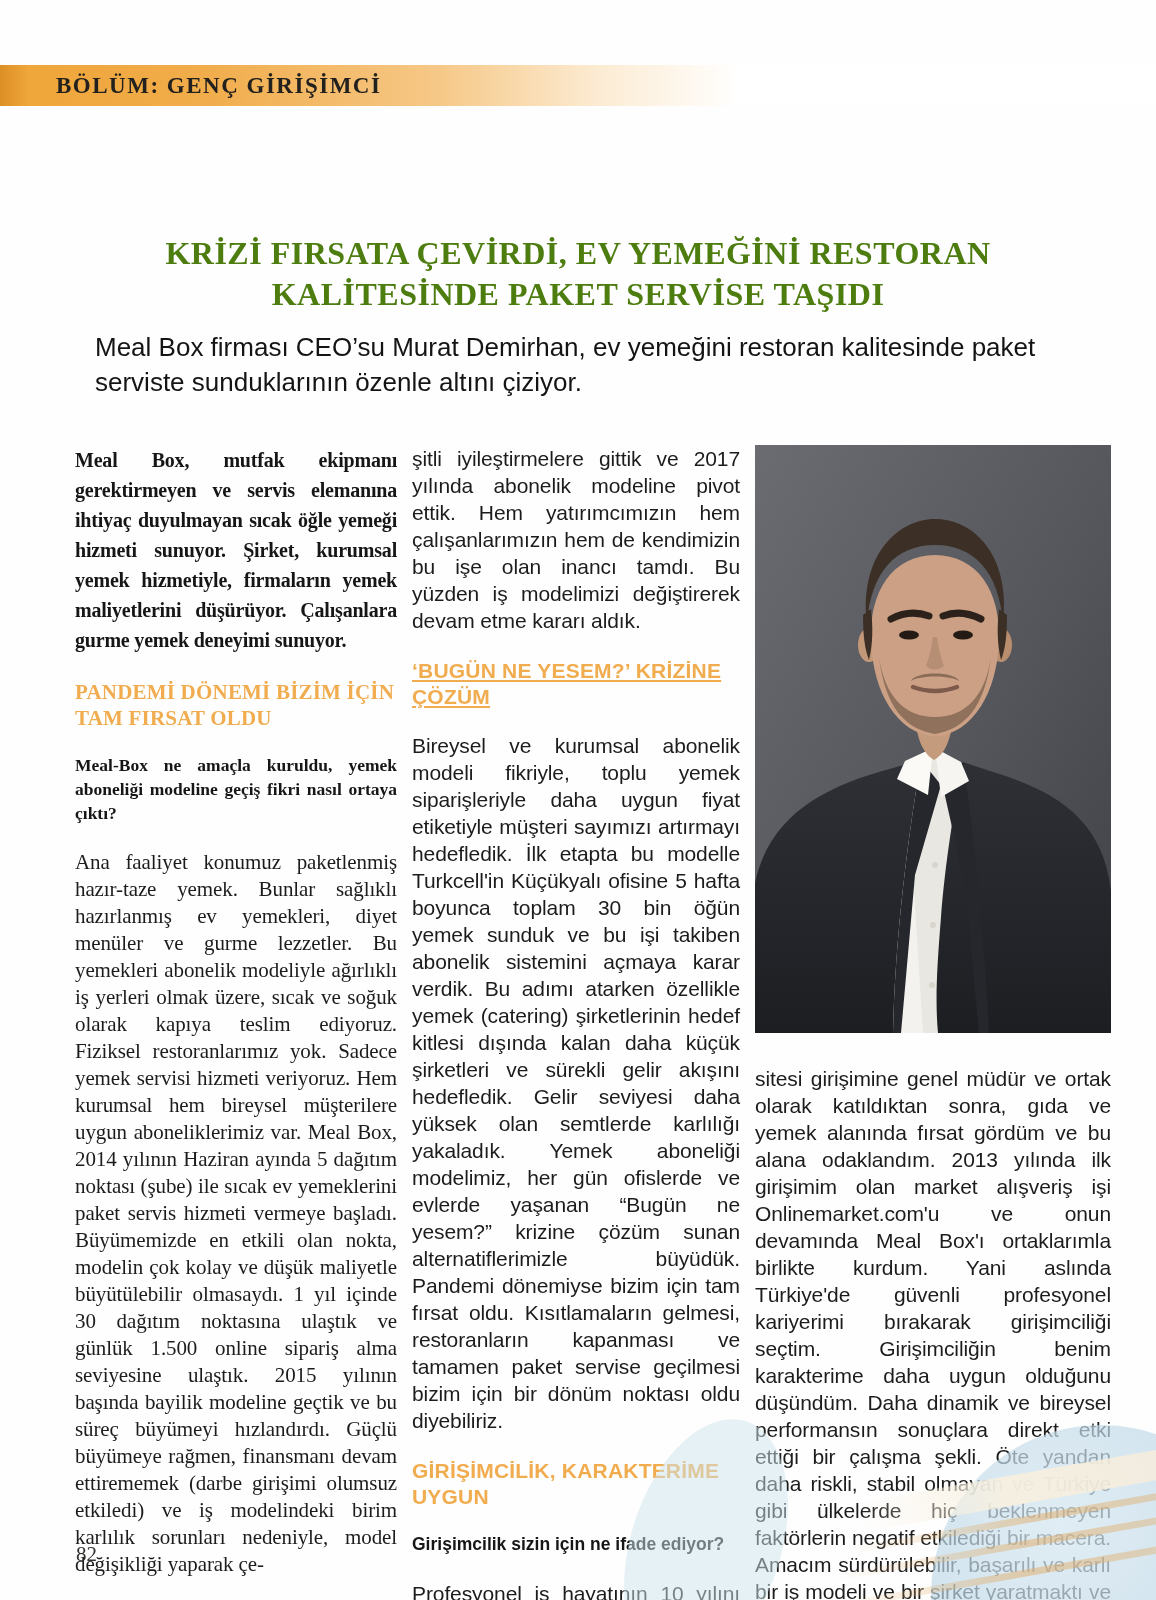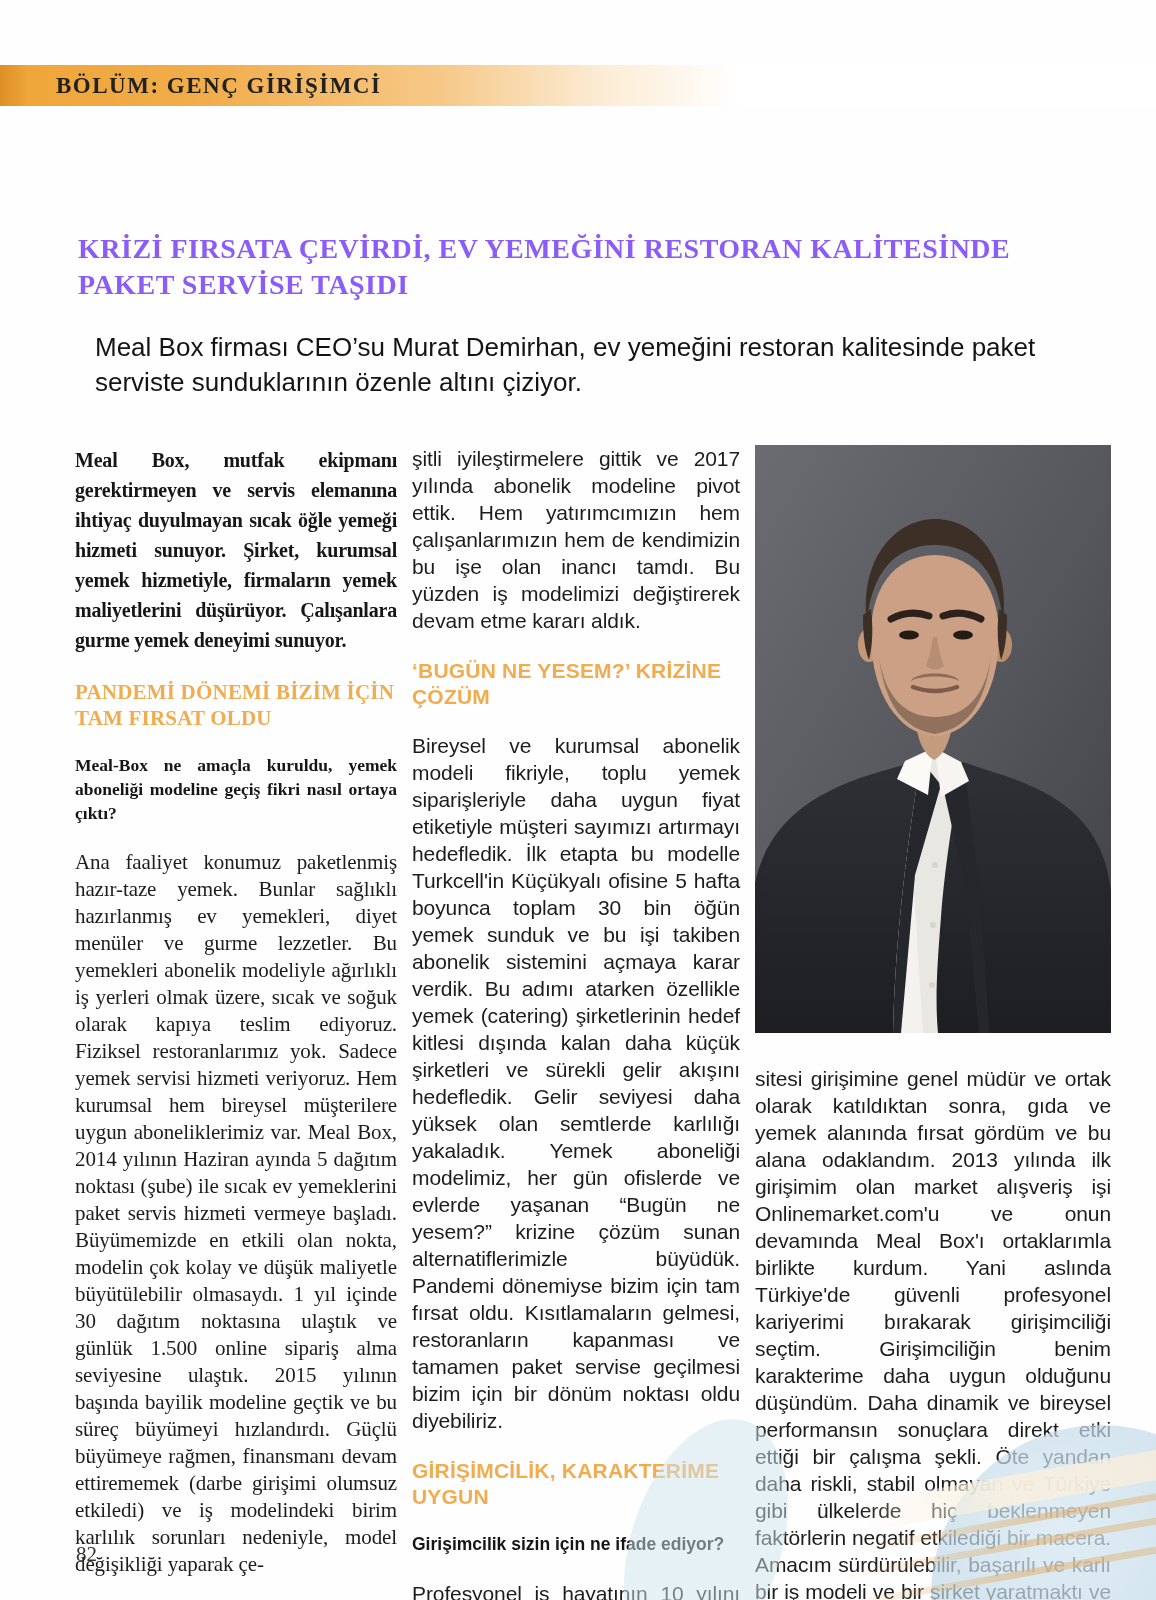--- a/index.html
+++ b/index.html
@@ -20,23 +20,24 @@
   }
   .banner-label{
     margin-left:56px;
     font-family:"Liberation Serif",serif;
     font-size:23px;font-weight:700;color:#23211e;
     letter-spacing:1.5px;
   }
   
   .headline{
     position:absolute;top:212px;left:78px;width:1000px;
+    text-align:center;
     font-family:"Liberation Serif",serif;
-    font-weight:700;font-size:28px;line-height:1.28;
-    color:#8b5cf6;letter-spacing:.5px;
+    font-weight:700;font-size:32px;line-height:1.28;
+    color:#4d7c0f;letter-spacing:.5px;
   }
   .standfirst{
     position:absolute;top:330px;left:95px;width:966px;
     text-align:left;
     font-size:26px;line-height:1.35;color:#141414;
   }
   
   .cols{
     position:absolute;top:445px;left:75px;width:1036px;
     display:flex;gap:15px;
@@ -56,21 +57,21 @@
   }
   .question{
     font-size:17.5px;font-weight:700;line-height:24px;
     text-align:justify;margin:0 0 24px 0;color:#161616;
   }
   .body-par{
     font-size:21px;line-height:27px;text-align:justify;
     margin:0 0 24px 0;color:#1c1c1c;letter-spacing:-.1px;
   }
   .body-par:last-child{margin-bottom:0;}
-  .mt-gap{margin-top:2px;}
+  .mt-gap{margin-top:2px;text-decoration:underline;}
   
   .photo-frame{
     width:356px;height:588px;margin:0 0 32px 0;
     overflow:hidden;background:#54555a;
   }
   .photo-frame svg{display:block;}
   
   .page-number{
     position:absolute;left:76px;top:1542px;
     font-family:"Liberation Serif",serif;

